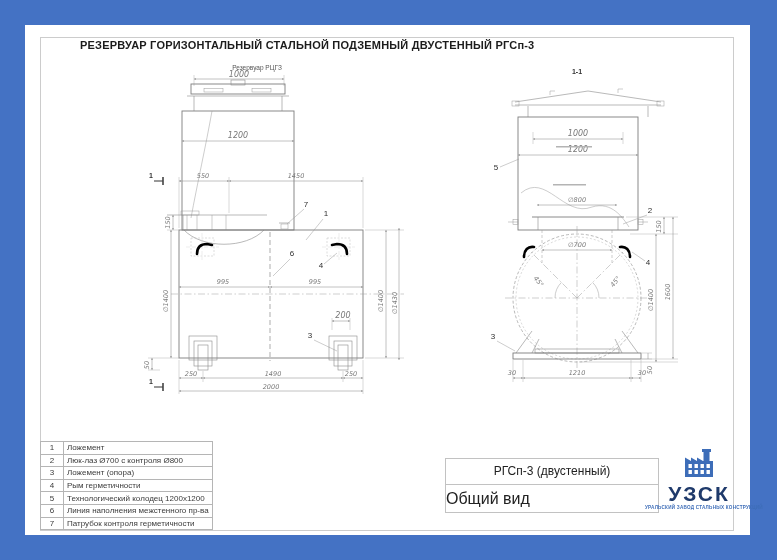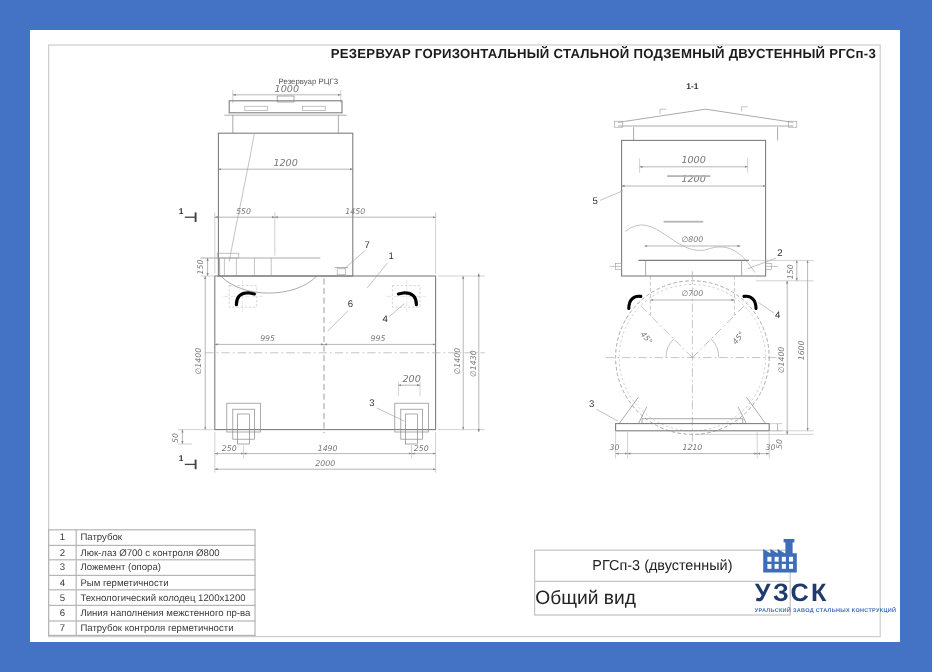--- a/index.html
+++ b/index.html
@@ -1,20 +1,20 @@
 <!DOCTYPE html>
 <html><head>
 <meta charset="utf-8">
 <style>
   html,body { margin:0; padding:0; }
   .stage { position:relative; width:777px; height:560px; background:#4472c4; overflow:hidden;
            font-family:"Liberation Sans", sans-serif; }
   .sheet { position:absolute; left:25px; top:25px; width:725px; height:510px; background:#ffffff; }
   .frame { position:absolute; left:15px; top:12px; width:692px; height:492px; border:1px solid #cccccc; }
-  .sheet-title { position:absolute; left:55px; top:14px; width:650px; text-align:right;
+  .sheet-title { position:absolute; left:55px; top:14px; width:650px; text-align:left;
                  font-size:11px; font-weight:700; color:#1c1c1c; letter-spacing:0.2px; }
   .view-left  { position:absolute; left:115px; top:35px; }
   .view-right { position:absolute; left:455px; top:35px; }
 
   
   .ol   { stroke:#7d7d7d; stroke-width:0.9; fill:none; }
   .ol2  { stroke:#8a8a8a; stroke-width:0.6; fill:none; }
   .thin { stroke:#9a9a9a; stroke-width:0.5; fill:none; }
   .dimline { stroke:#8f8f8f; stroke-width:0.55; fill:none; }
   .wit  { stroke:#ababab; stroke-width:0.45; fill:none; }
@@ -38,21 +38,21 @@
   .parts td.num { width:16px; text-align:center; }
   .parts td.nm  { width:142px; }
 
   
   .tblock { position:absolute; left:420px; top:433px; width:212px; border:1px solid #c2c2c2; }
   .tblock .row1 { height:25px; line-height:25px; text-align:center; font-size:12px; color:#222;
                   border-bottom:1px solid #c2c2c2; }
   .tblock .row2 { height:27px; line-height:27px; text-align:left; font-size:16px; color:#222; }
 
   
-  .logo { position:absolute; left:604px; top:424px; width:108px; }
+  .logo { position:absolute; left:620px; top:424px; width:108px; text-align:center; }
   .logo .nm { font-size:21px; font-weight:800; color:#1f3a6b; letter-spacing:2px; line-height:22px; }
   .logo .tag { font-size:4.6px; font-weight:700; color:#3d6db8; letter-spacing:0.25px; white-space:nowrap; }
 </style>
 </head>
 <body>
 
 <div class="stage">
   <div class="sheet">
     <div class="frame"></div>
     <div class="sheet-title">РЕЗЕРВУАР ГОРИЗОНТАЛЬНЫЙ СТАЛЬНОЙ ПОДЗЕМНЫЙ ДВУСТЕННЫЙ РГСп-3</div>
@@ -368,21 +368,21 @@
         <text class="dim" x="32" y="315">30</text>
         <text class="dim" x="97" y="315">1210</text>
         <text class="dim" x="162" y="315">30</text>
       </g>
     </svg>
 
     <table class="parts">
       <tbody>
           <tr>
             <td class="num">1</td>
-            <td class="nm">Патрубок</td>
+            <td class="nm">Ложемент</td>
           </tr>
       <tr>
             <td class="num">2</td>
             <td class="nm">Люк-лаз Ø700 с контроля Ø800</td>
           </tr>
       <tr>
             <td class="num">3</td>
             <td class="nm">Ложемент (опора)</td>
           </tr>
       <tr>

